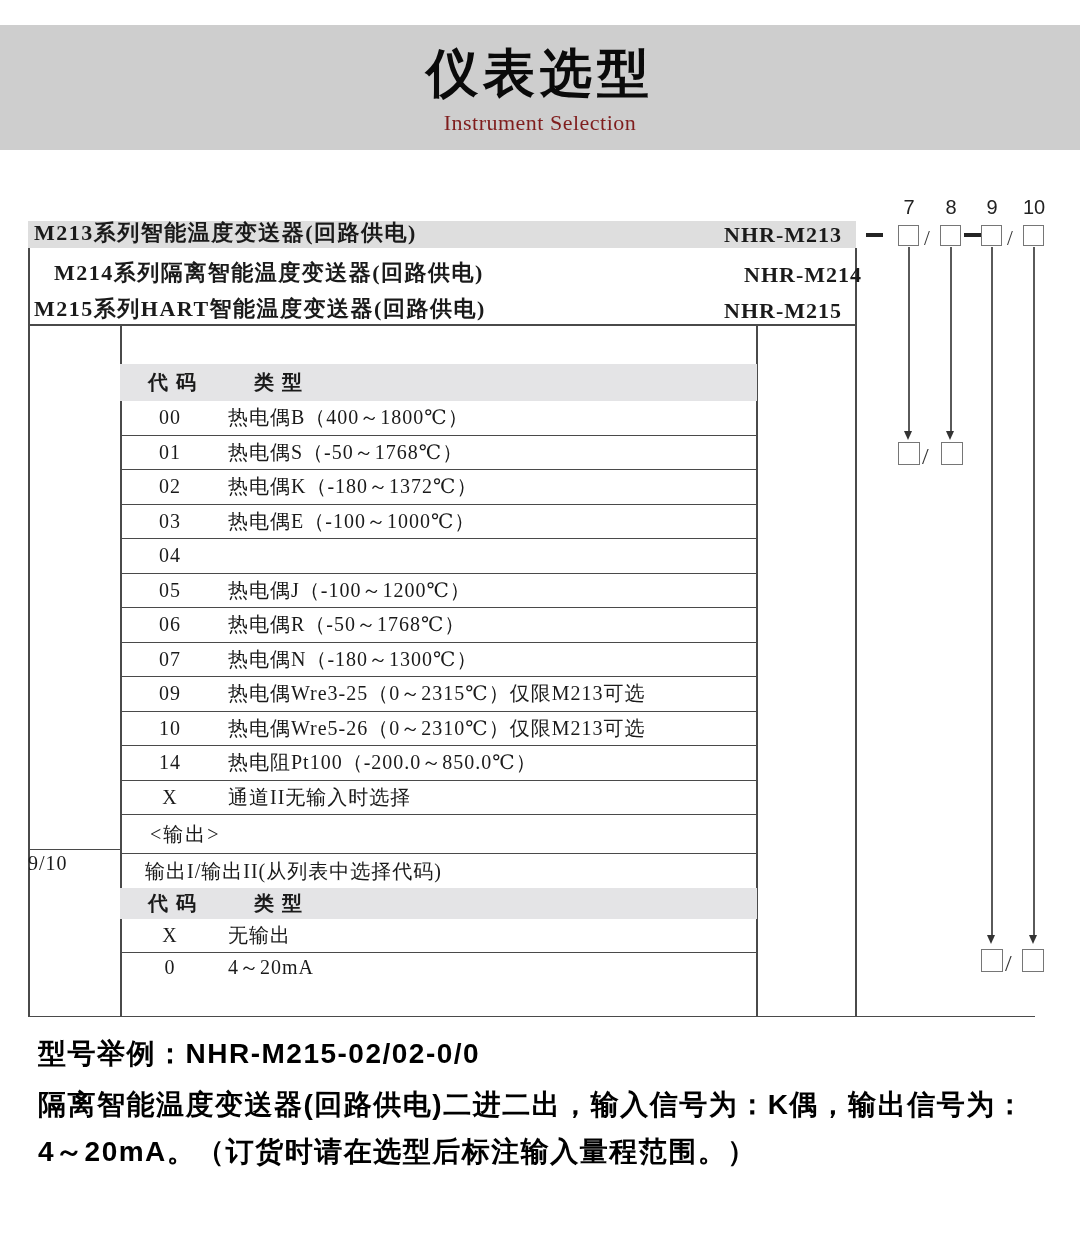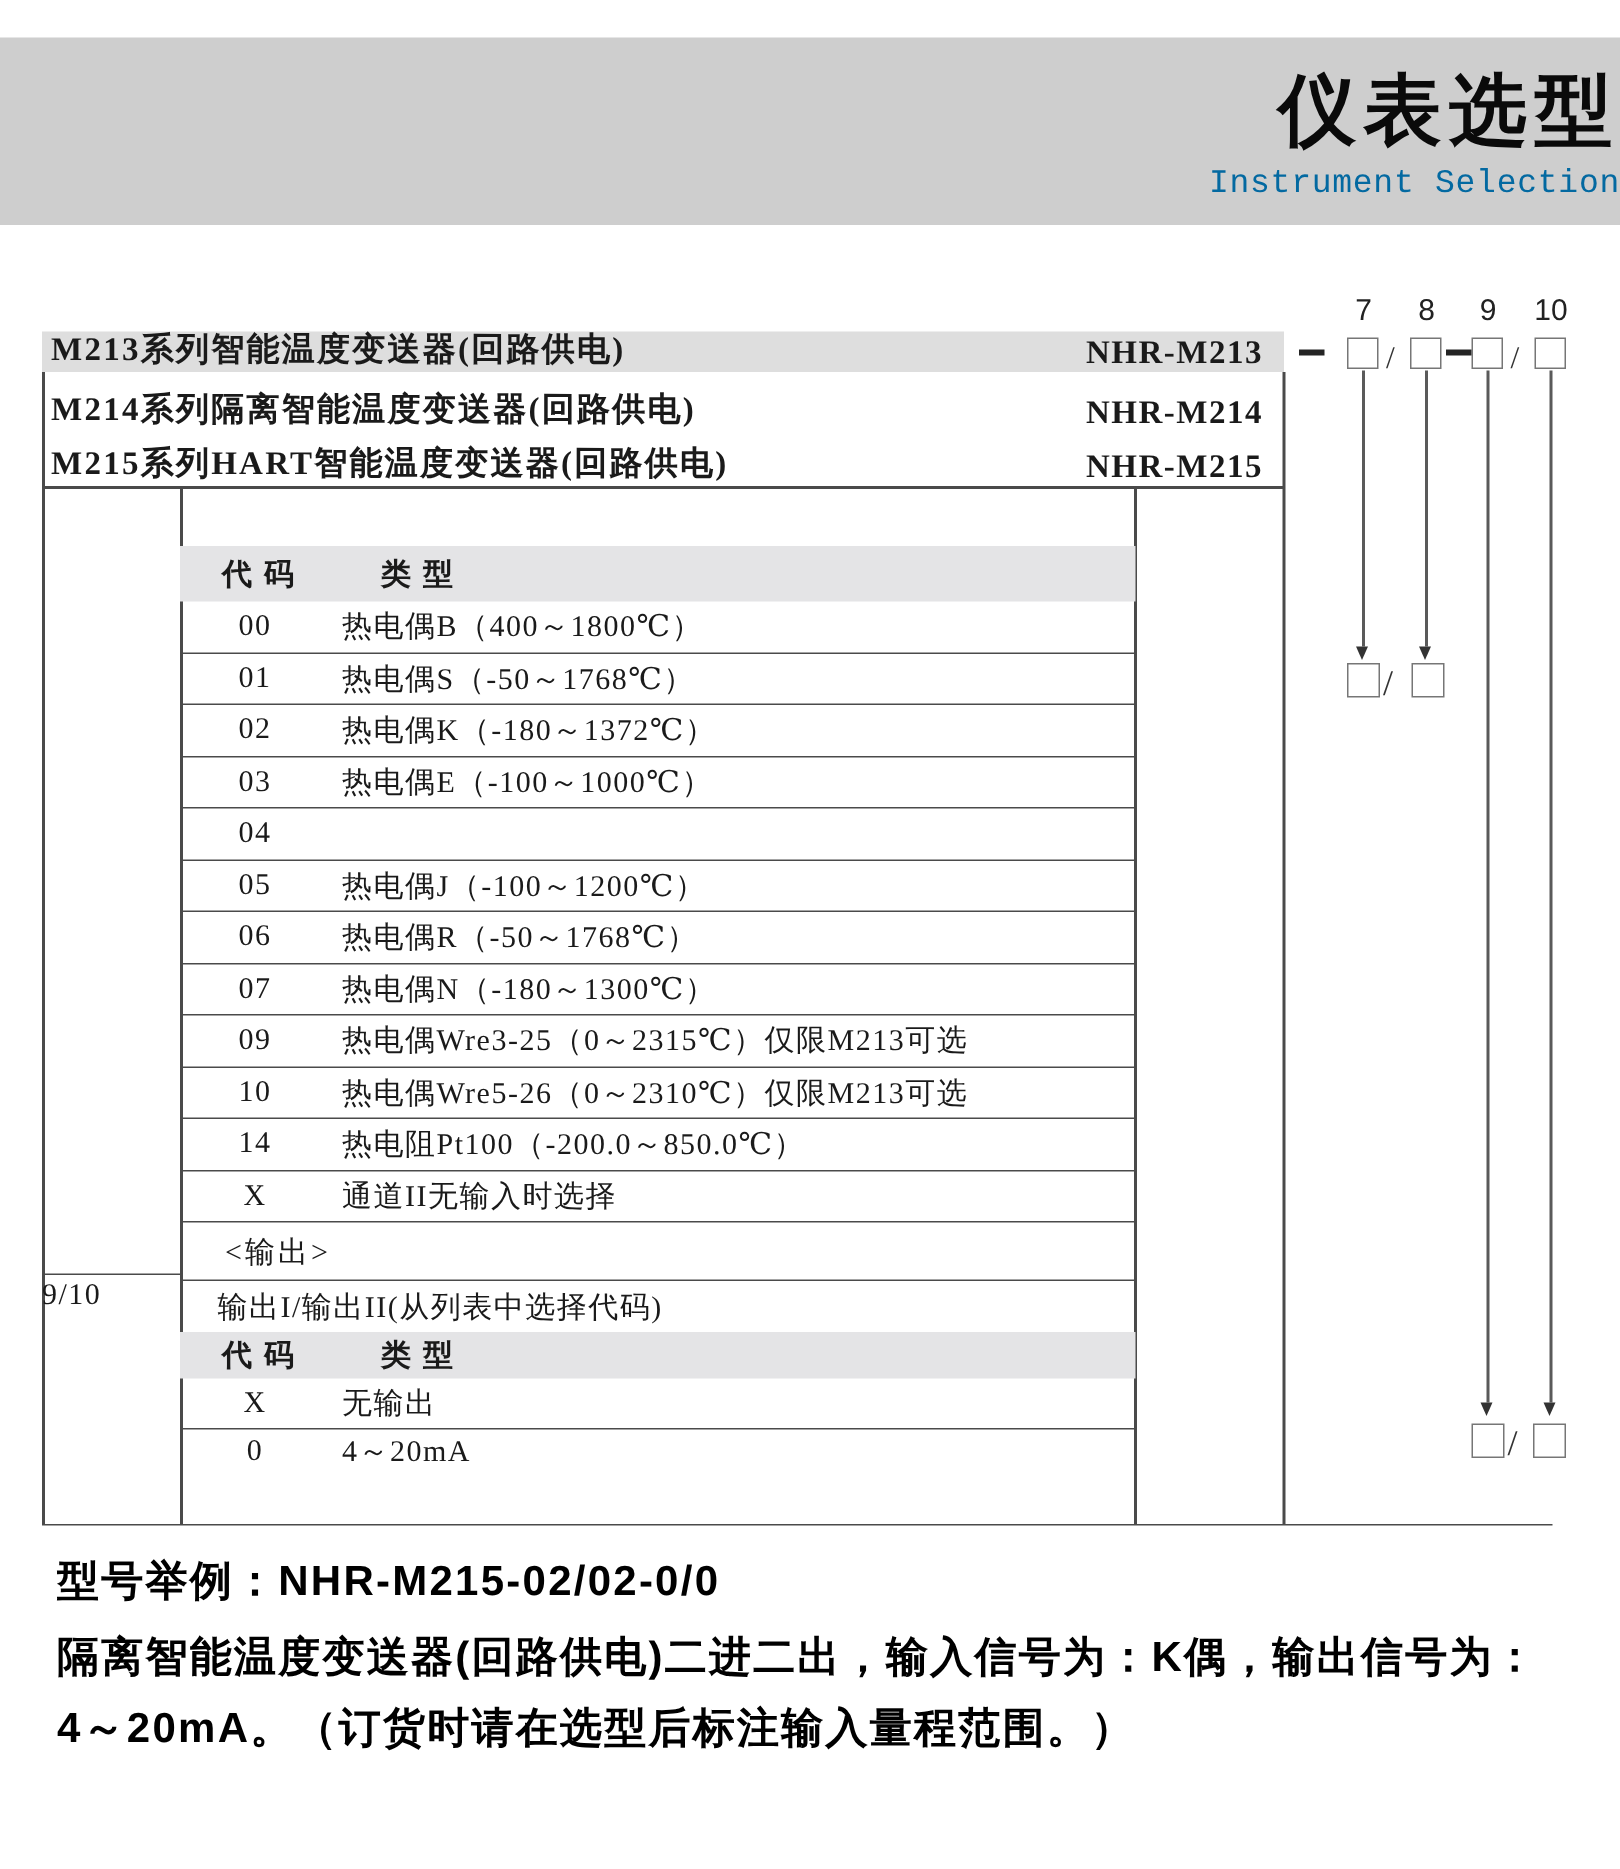--- a/index.html
+++ b/index.html
@@ -1,22 +1,22 @@
 <!DOCTYPE html>
 <html><head>
 <meta charset="utf-8">
 <style>
   html,body{margin:0;padding:0;background:#fff;}
   .page{position:relative;width:1080px;height:1246px;background:#fff;overflow:hidden;
         font-family:"Liberation Serif","DejaVu Serif",serif;color:#1a1a1a;
         --band:#cecece;--hl:#dedede;--thead:#e4e4e6;--line:#4a4a4a;}
   .title-band{position:absolute;left:0;top:25px;width:1080px;height:125px;background:var(--band);
-              text-align:right;font-family:Liberation Mono, monospace;}
+              text-align:center;font-family:Liberation Serif, serif;}
   .title{padding-top:14px;font-size:52px;font-weight:bold;letter-spacing:5px;color:#0a0a0a;}
-  .subtitle{font-size:22px;margin-top:1px;letter-spacing:.5px;color:#0369a1;}
+  .subtitle{font-size:22px;margin-top:1px;letter-spacing:.5px;color:#7f1d1d;}
 
   .vline,.hline{position:absolute;background:var(--line);}
   .vline{width:1.5px;} .hline{height:1.5px;}
 
   .prod-row{position:absolute;left:28px;width:828px;display:flex;align-items:flex-end;}
   .prod-row.hl{background:var(--hl);}
   .prod-name{margin-left:6px;font-size:22px;font-weight:bold;letter-spacing:1.5px;white-space:nowrap;}
   .prod-model{position:absolute;right:14px;font-size:22px;font-weight:bold;letter-spacing:1px;}
 
   .inner-col{position:absolute;left:120px;top:324px;width:637px;}
@@ -135,21 +135,21 @@
     </div>
 
   <div class="example-line" style="top:1035px">型号举例：NHR-M215-02/02-0/0</div>
   <div class="example-line" style="top:1086px">隔离智能温度变送器(回路供电)二进二出，输入信号为：K偶，输出信号为：</div>
   <div class="example-line" style="top:1133px">4～20mA。（订货时请在选型后标注输入量程范围。）</div>
 
 <div class="prod-row hl" style="top: 221px; height: 27px;">
       <span class="prod-name">M213系列智能温度变送器(回路供电)</span>
       <span class="prod-model">NHR-M213</span>
     </div>
-    <div class="prod-row" style="top: 252px; height: 36px;">
+    <div class="prod-row" style="top: 252px; height: 36px; padding-left: 20px;">
       <span class="prod-name">M214系列隔离智能温度变送器(回路供电)</span>
       <span class="prod-model">NHR-M214</span>
     </div>
     <div class="prod-row" style="top: 290px; height: 34px;">
       <span class="prod-name">M215系列HART智能温度变送器(回路供电)</span>
       <span class="prod-model">NHR-M215</span>
     </div>
     <div class="num-label" style="left: 893px; top: 196px;">7</div>
     <div class="cbox" style="left: 898px; top: 225px;"></div>
     <div class="leader" style="left: 908px; top: 247px; height: 184px;"></div>

